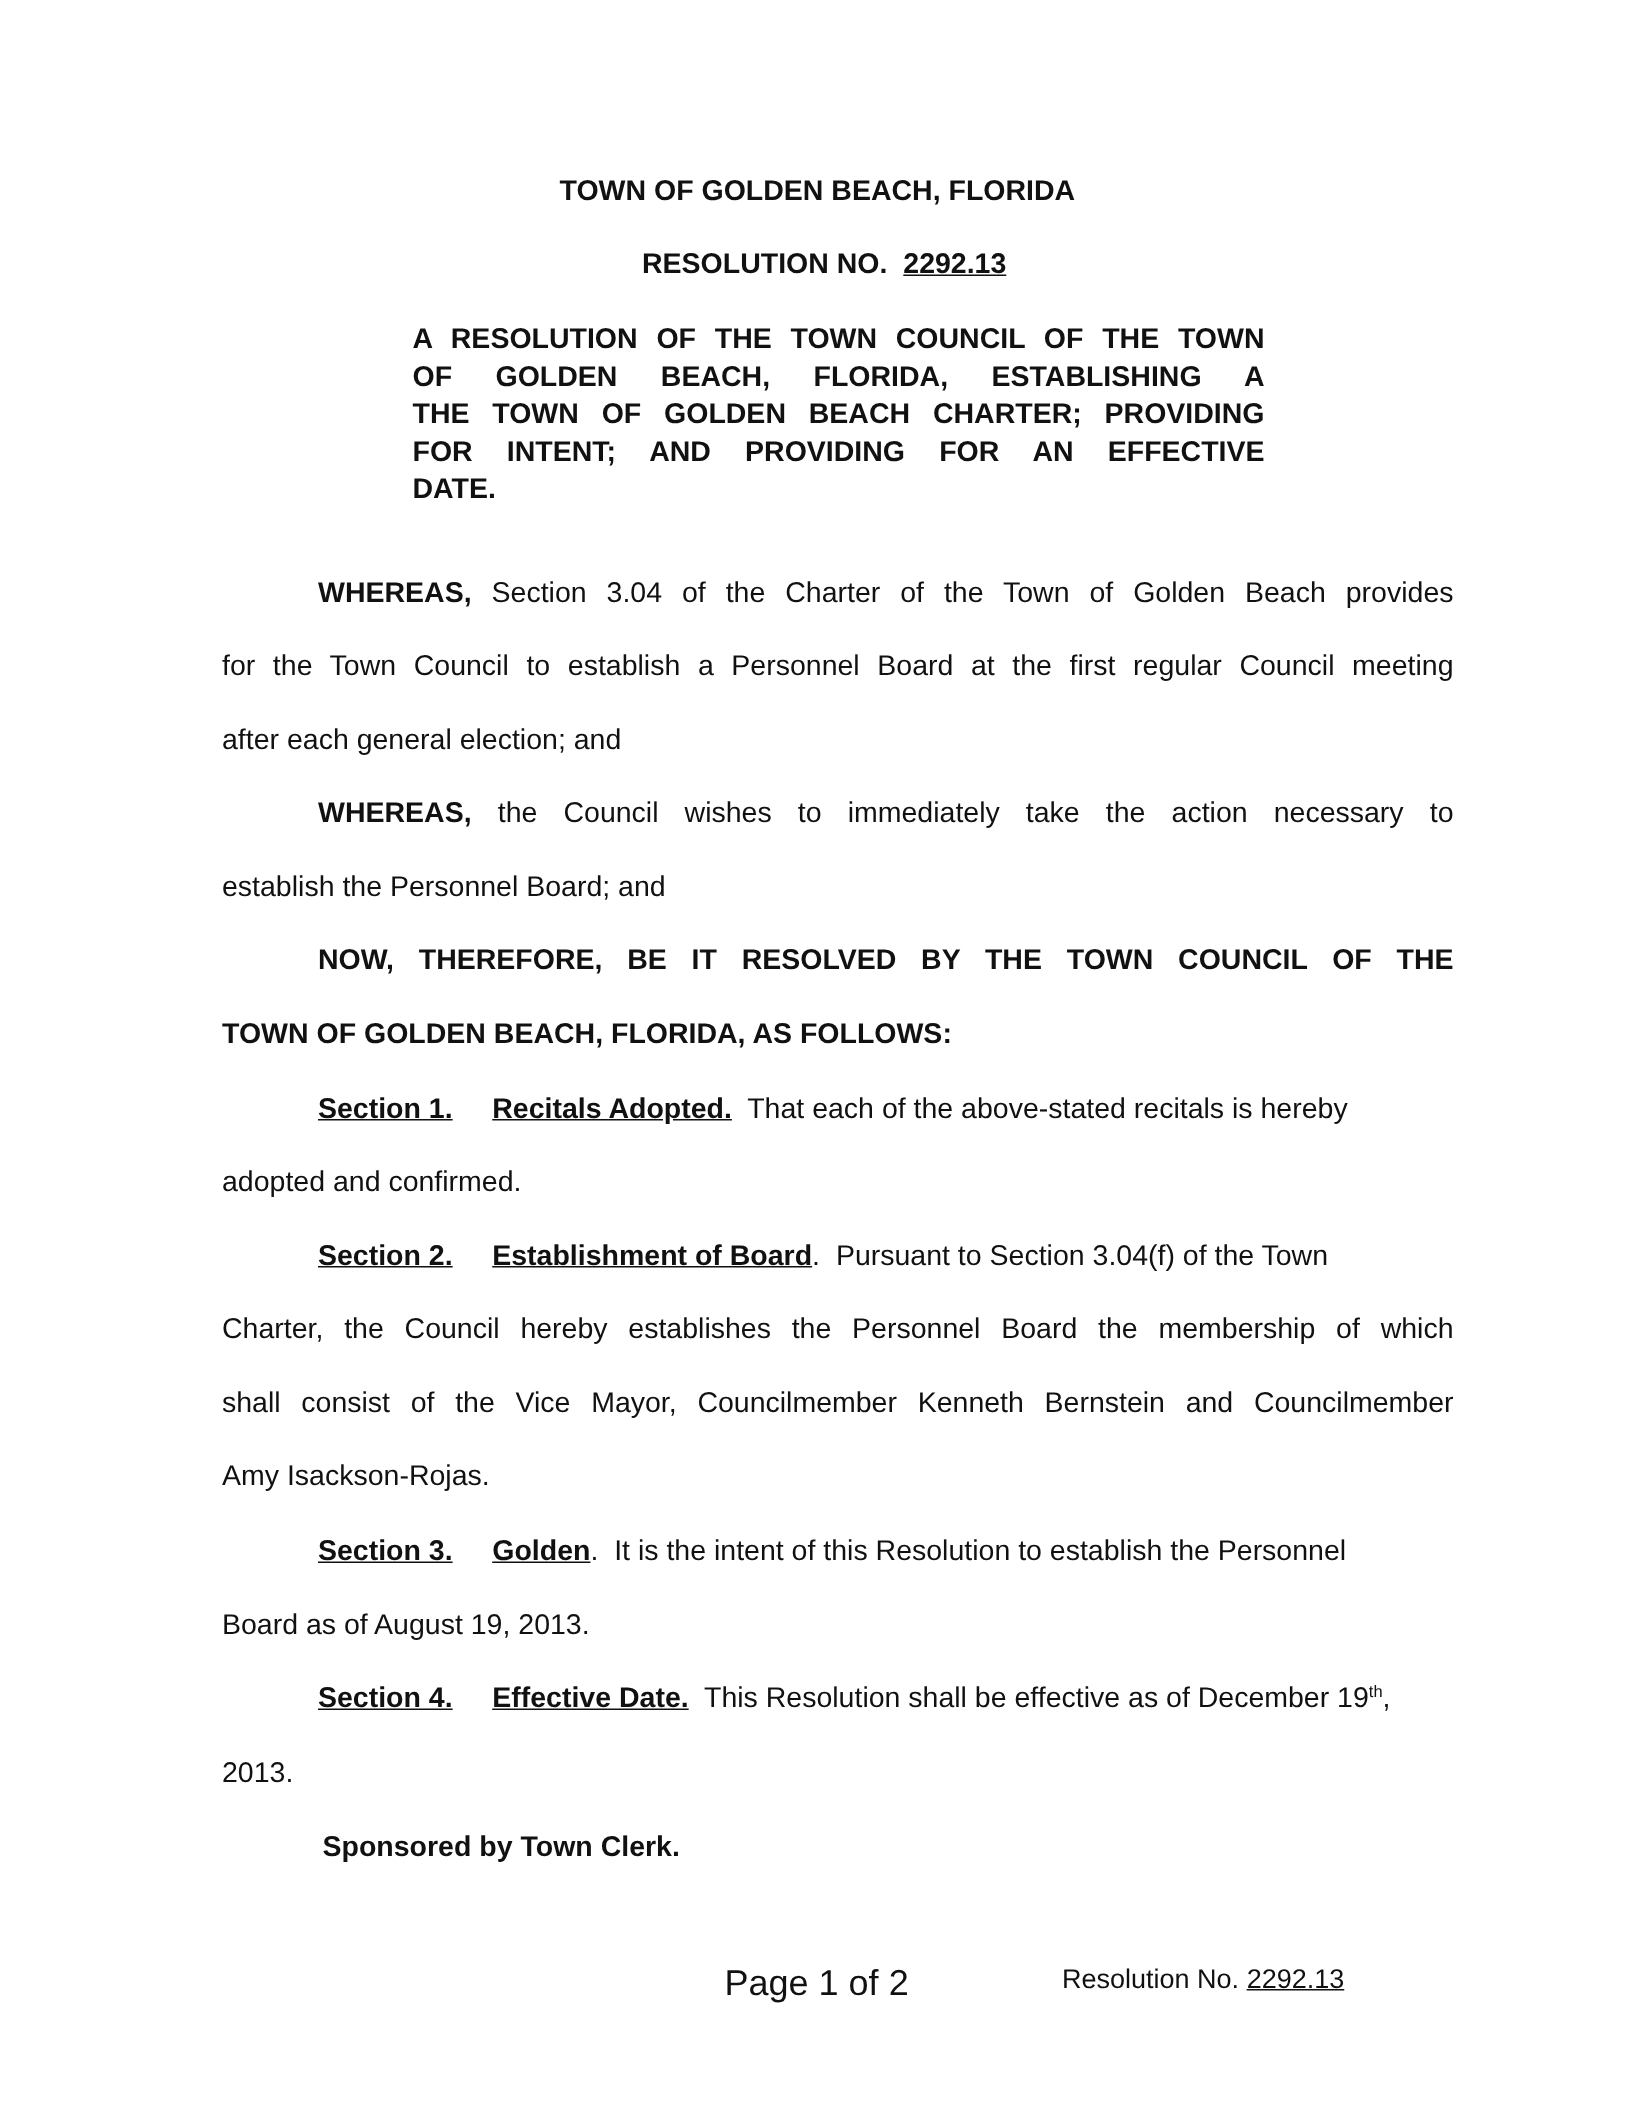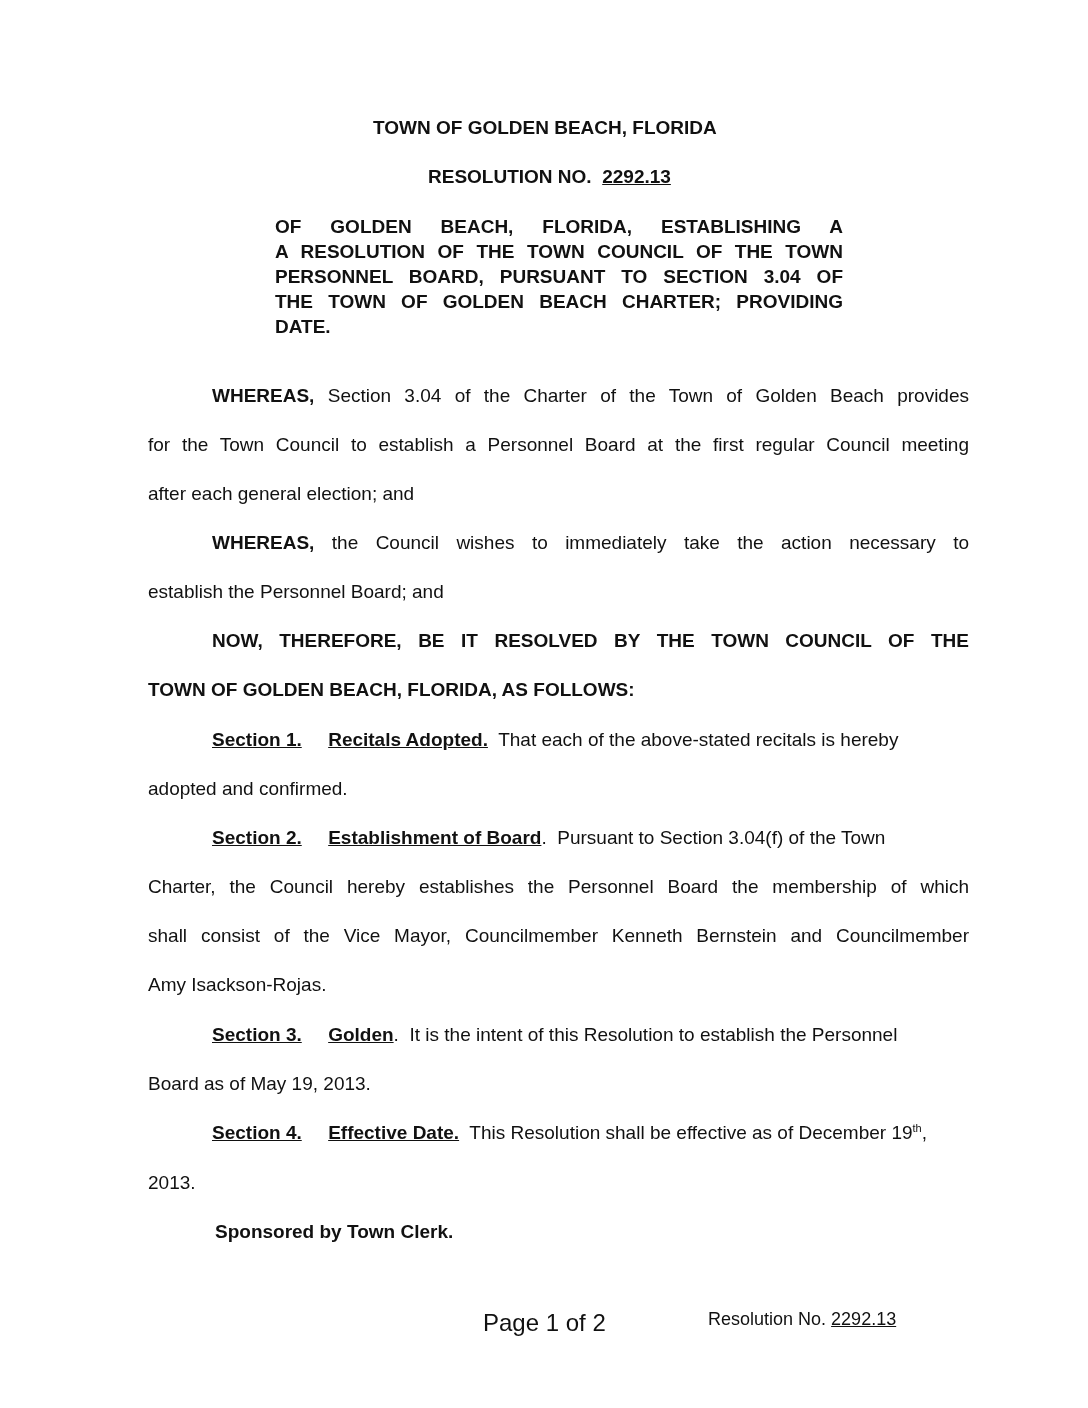--- a/index.html
+++ b/index.html
@@ -21,24 +21,24 @@
 </head>
 <body>
 
 <div class="abs hdr" style="left:373px; top:117px;">TOWN OF GOLDEN BEACH, FLORIDA</div>
 <div class="abs hdr" style="left:428px; top:166px;">
   <span>RESOLUTION NO.</span>&nbsp;
   <span class="u">2292.13</span>
 </div>
 
 <div class="title-block">
+  <span class="line">A RESOLUTION OF THE TOWN COUNCIL OF THE TOWN</span>
   <span class="line">OF GOLDEN BEACH, FLORIDA, ESTABLISHING A</span>
-  <span class="line">A RESOLUTION OF THE TOWN COUNCIL OF THE TOWN</span>
-  <span class="line">PERSONNEL BOARD, PURSUANT TO SECTION 3.04 OF</span>
   <span class="line">THE TOWN OF GOLDEN BEACH CHARTER; PROVIDING</span>
+  <span class="line">FOR INTENT; AND PROVIDING FOR AN EFFECTIVE</span>
   <span class="line last">DATE.</span>
 </div>
 
 <div class="body-line just" style="left:212px; top:385px; width:757px;">
   <span class="b">WHEREAS,</span>
   <span>Section 3.04 of the Charter of the Town of Golden Beach provides</span>
 </div>
 <div class="body-line just" style="left:148px; top:434px; width:821px;">for the Town Council to establish a Personnel Board at the first regular Council meeting</div>
 <div class="body-line" style="left:148px; top:483px;">after each general election; and</div>
 
@@ -65,21 +65,21 @@
 </div>
 <div class="body-line just" style="left:148px; top:876px; width:821px;">Charter, the Council hereby establishes the Personnel Board the membership of which</div>
 <div class="body-line just" style="left:148px; top:925px; width:821px;">shall consist of the Vice Mayor, Councilmember Kenneth Bernstein and Councilmember</div>
 <div class="body-line" style="left:148px; top:974px;">Amy Isackson-Rojas.</div>
 
 <div class="body-line" style="left:212px; top:1024px; width:757px;">
   <span class="b u">Section 3.</span>&nbsp;&nbsp;&nbsp;&nbsp;
   <span class="b u">Golden</span><span>.</span>&nbsp;
   <span>It is the intent of this Resolution to establish the Personnel</span>
 </div>
-<div class="body-line" style="left:148px; top:1073px;">Board as of May 19, 2013.</div>
+<div class="body-line" style="left:148px; top:1073px;">Board as of August 19, 2013.</div>
 
 <div class="body-line" style="left:212px; top:1122px; width:757px;">
   <span class="b u">Section 4.</span>&nbsp;&nbsp;&nbsp;&nbsp;
   <span class="b u">Effective Date.</span>&nbsp;
   <span>This Resolution shall be effective as of December 19</span><sup>th</sup><span>,</span>
 </div>
 <div class="body-line" style="left:148px; top:1172px;">2013.</div>
 
 <div class="body-line b" style="left:215px; top:1221px;">Sponsored by Town Clerk.</div>
 

